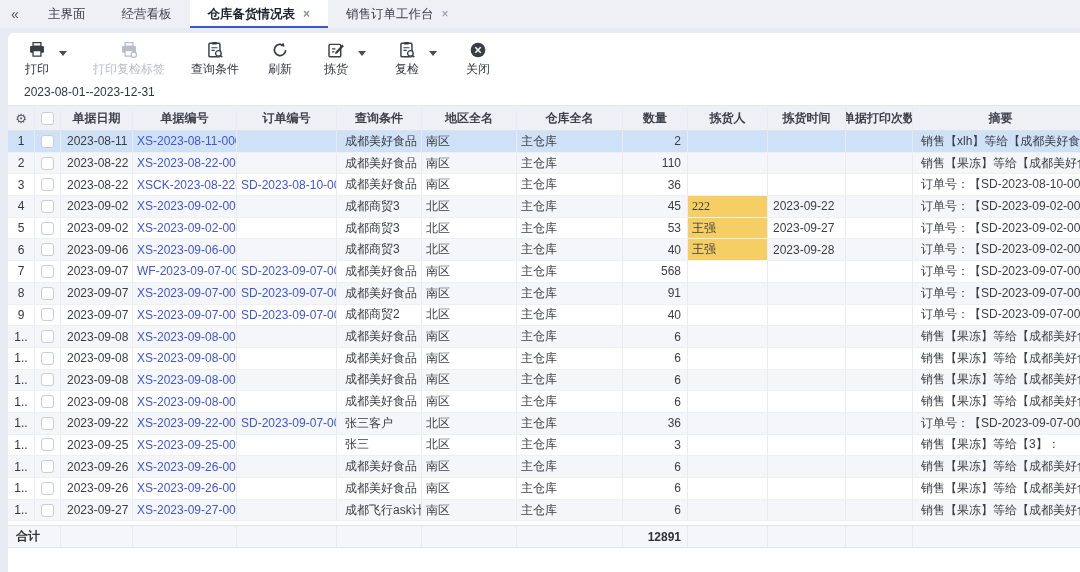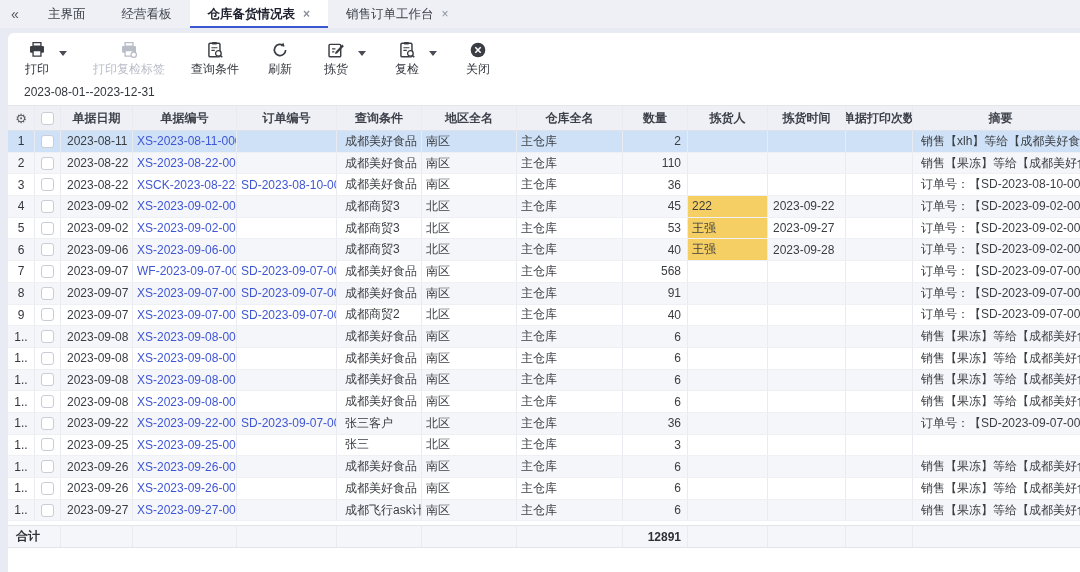--- a/index.html
+++ b/index.html
@@ -67,21 +67,21 @@
   .trow.selected { background:var(--selected-row); }
   .c-center { justify-content:center; }
   .c-num { justify-content:center; color:#33363d; }
   .c-date { padding-left:6px; }
   .c-doc,.c-ord { padding-left:4px; color:var(--link); cursor:pointer; }
   .c-cust { padding-left:8px; }
   .c-reg { padding-left:4px; }
   .c-wh { padding-left:4px; }
   .c-qty { justify-content:flex-end; padding-right:6px; }
   .c-picker { padding-left:4px; }
-  .c-picker.hl { background:var(--picker-highlight); }
+  .c-picker.hl { background:var(--picker-highlight);font-family:Liberation Serif, serif; }
   .c-time { padding-left:5px; }
   .c-prints { justify-content:center; }
   .c-summary { padding-left:8px; border-right:none; }
   
   .tfoot { background:#f5f6f9; height:23px; margin-top:4px; border-top:1px solid #e2e4ea;
     border-bottom:1px solid #e2e4ea; }
   .tfoot .cell { color:#2e3138; }
   .f-label { grid-column:1 / span 2; font-weight:bold; padding-left:8px; }
   .f-qty { font-weight:bold; justify-content:flex-end; padding-right:6px; }
 </style>
@@ -465,20 +465,21 @@
       <div class="cell c-date">2023-09-25</div>
       <div class="cell c-doc">XS-2023-09-25-00031</div>
       <div class="cell c-ord"></div>
       <div class="cell c-cust">张三</div>
       <div class="cell c-reg">北区</div>
       <div class="cell c-wh">主仓库</div>
       <div class="cell c-qty">3</div>
       <div class="cell c-picker"></div>
       <div class="cell c-time"></div>
       <div class="cell c-prints"></div>
+      <div class="cell c-summary">销售【果冻】等给【3】：</div>
     </div>
       <div class="grid trow alt">
       <div class="cell c-num">1..</div>
       <div class="cell c-center">
           <span class="checkbox"></span>
         </div>
       <div class="cell c-date">2023-09-26</div>
       <div class="cell c-doc">XS-2023-09-26-00032</div>
       <div class="cell c-ord"></div>
       <div class="cell c-cust">成都美好食品</div>

